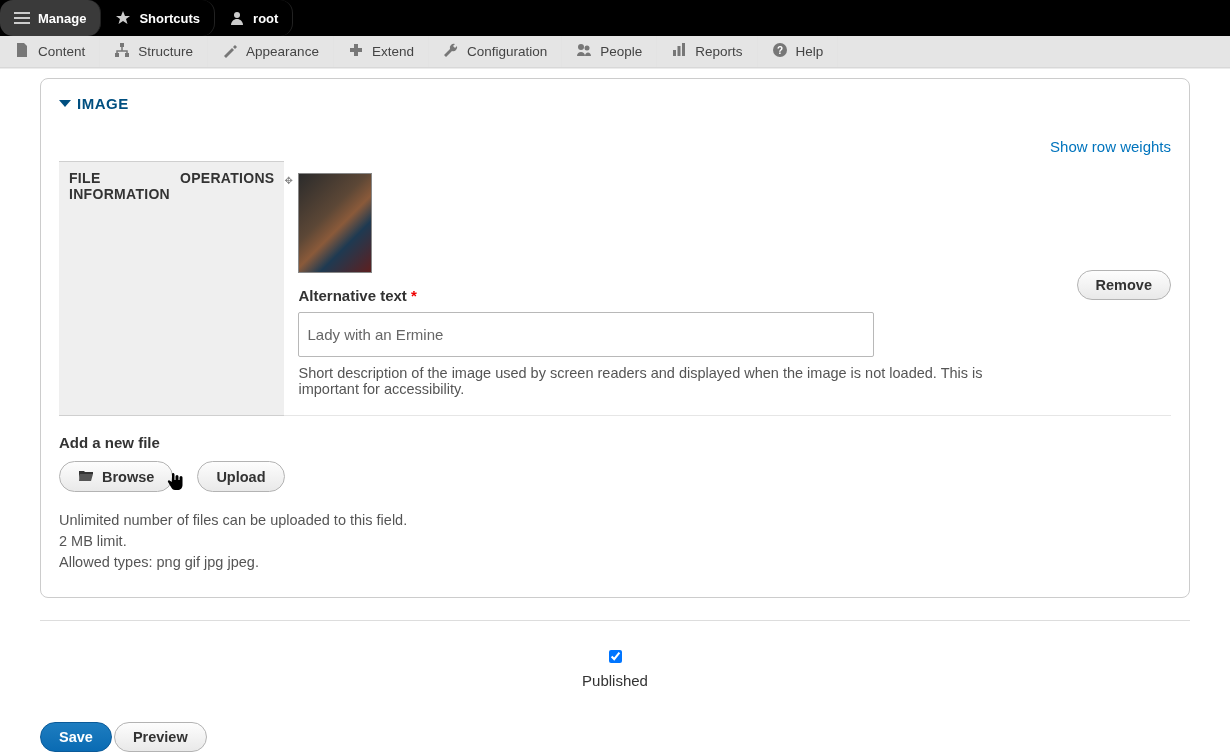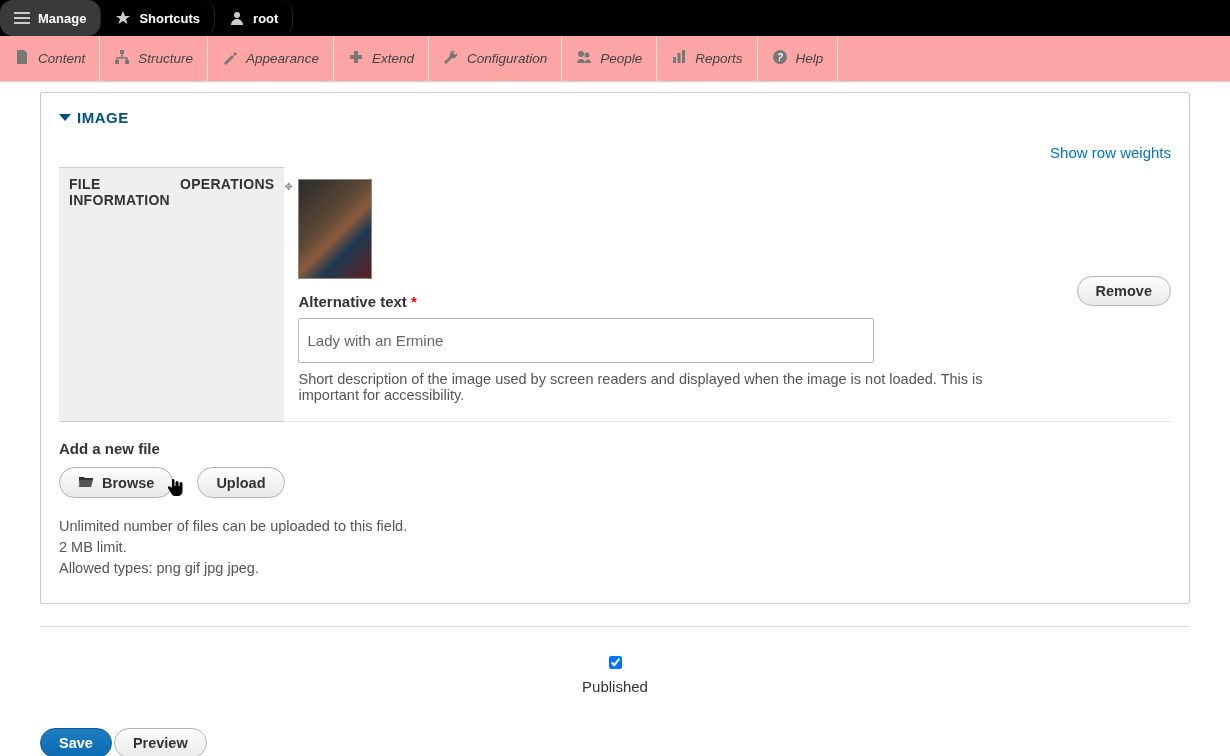--- a/index.html
+++ b/index.html
@@ -28,46 +28,45 @@
     cursor: pointer;
     border-right: 1px solid #222;
     border-radius: 13px;
   }
   .topbar-item.active { background: #3a3a3a; }
   .topbar-item .icon { width: 16px; height: 16px; display: inline-flex; align-items: center; justify-content: center; }
   .topbar-item .icon svg { fill: #ccc; }
 
   
   .adminbar {
-    background: #fca5a5;
+    background: #e5e5e5;
     border-bottom: 1px solid #d8d8d8;
     box-shadow: 0 1px 0 #ececec;
-    height: 46px;
-    display: flex;
-    font-style: italic;
+    height: 32px;
+    display: flex;
   }
   .adminbar-item {
     display: flex;
     align-items: center;
     padding: 0 14px;
     gap: 8px;
     font-size: 13.5px;
     color: #444;
     border-right: 1px solid #e3e3e3;
     cursor: pointer;
   }
   .adminbar-item .icon svg { fill: #777; }
 
   
   .page {
     padding: 10px 40px 20px 40px;
   }
   .fieldset {
     border: 1px solid #ccc;
-    border-radius: 2px;
+    border-radius: 8px;
     background: #fff;
     padding: 16px 18px 24px 18px;
   }
   .fieldset-legend {
     display: flex;
     align-items: center;
     gap: 6px;
     color: #004f80;
     font-weight: 700;
     font-size: 15px;
@@ -76,21 +75,21 @@
   }
   .fieldset-legend .tri {
     width: 0; height: 0;
     border-left: 6px solid transparent;
     border-right: 6px solid transparent;
     border-top: 7px solid #004f80;
   }
 
   .row-weights {
     text-align: right;
-    margin-top: 18px;
+    margin-top: 26px;
   }
   .row-weights a { color: #0074bd; text-decoration: none; font-size: 15px; }
 
   .table {
     display: flex;
     flex-direction: row;
     margin-top: 6px;
   }
   .thead {
     display: flex;

